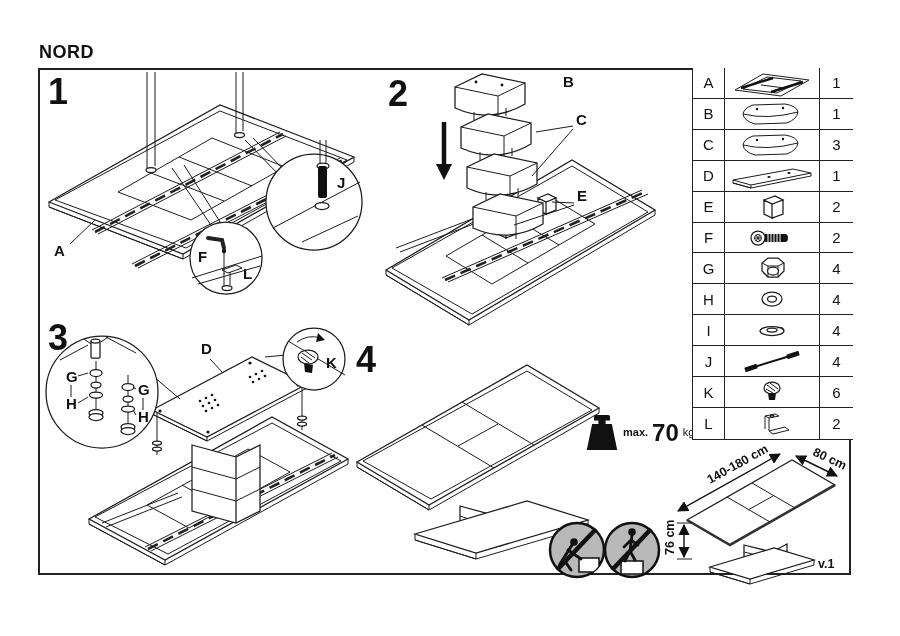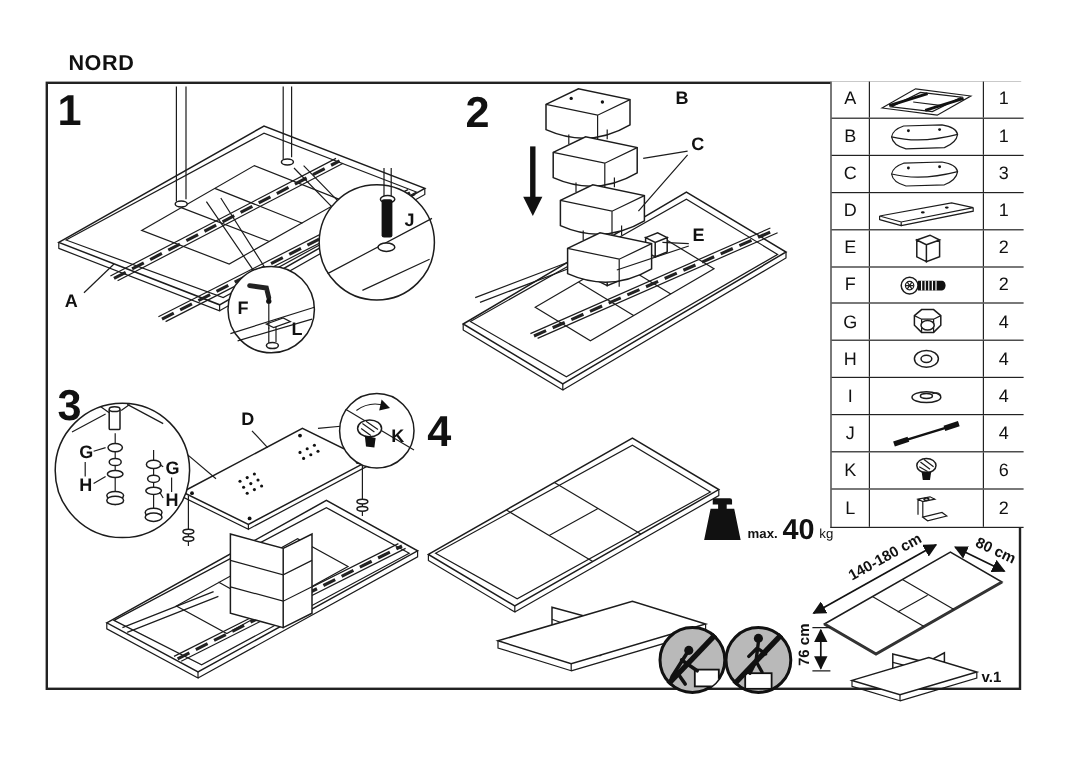--- a/index.html
+++ b/index.html
@@ -1,18 +1,18 @@
 <!DOCTYPE html>
 <html><head>
 <meta charset="utf-8">
 <style>
   html,body{margin:0;padding:0;background:#fff;}
   .sheet{position:relative;width:900px;height:636px;background:#fff;overflow:hidden;
          font-family:"Liberation Sans",sans-serif;color:#111;}
-  .title{position:absolute;left:57px;top:42px;font-size:18px;font-weight:bold;letter-spacing:.5px;}
+  .title{position:absolute;left:39px;top:42px;font-size:18px;font-weight:bold;letter-spacing:.5px;}
   .frame{position:absolute;left:38px;top:68px;width:813px;height:507px;border:2px solid #222;box-sizing:border-box;}
   .stepnum{position:absolute;font-size:36px;font-weight:bold;line-height:1;}
   .n1{left:8px;top:4px;}
   .n2{left:348px;top:6px;}
   .n3{left:8px;top:250px;}
   .n4{left:316px;top:272px;}
   svg{position:absolute;overflow:visible;}
   svg text{font-family:"Liberation Sans",sans-serif;font-weight:bold;fill:#111;}
   .s1{left:0;top:0;}
   .s2{left:340px;top:0;}
@@ -23,21 +23,21 @@
   .lbl{font-size:15px;}
   .ptable{position:absolute;left:652px;top:-2px;width:161px;height:372px;display:grid;
           grid-template-rows:repeat(12,1fr);border-left:1.5px solid #222;border-bottom:1.5px solid #222;
           background:#fff;box-sizing:border-box;}
   .prow{display:grid;grid-template-columns:32px 1fr 33px;border-bottom:1.2px solid #222;box-sizing:border-box;}
   .prow:last-child{border-bottom:none;}
   .cell{display:flex;align-items:center;justify-content:center;font-size:15px;}
   .cell.letter{border-right:1.2px solid #222;}
   .cell.img{border-right:1.2px solid #222;}
   .cell.img svg{position:static;}
-  .weight{position:absolute;left:545px;top:342px;display:flex;align-items:flex-end;gap:4px;}
+  .weight{position:absolute;left:545px;top:342px;display:flex;align-items:center;gap:4px;}
   .weight svg{position:static;}
   .wmax{font-size:11px;font-weight:bold;padding-bottom:3px;}
   .wval{font-size:24px;font-weight:bold;line-height:1;}
   .wunit{font-size:11px;font-weight:normal;padding-bottom:3px;}
   .ln{stroke:#1c1c1c;stroke-width:1.25;fill:none;}
   .thin{stroke:#1c1c1c;stroke-width:1;fill:none;}
   .wfill{fill:#fff;stroke:#1c1c1c;stroke-width:1.25;}
   .dark{stroke:#222;fill:none;}
 </style>
 </head>
@@ -239,21 +239,21 @@
 
       <path class="wfill" d="M75,196 L187,163 L248,182 L136,215 Z"></path>
       <path class="thin" d="M75,196 l0,6 L136,221 l0,-6 M75,202 L136,221 M136,221 L248,188 L248,182"></path>
     </svg>
 
     <div class="weight">
       <svg width="34" height="42" viewBox="0 0 38 42">
         <path fill="#111" d="M12,1 h14 a2,2 0 0 1 2,2 v4 h-18 v-4 a2,2 0 0 1 2,-2 z M15,7 h8 v4 h-8 z M8,11 h22 l6,29 H2 z"></path>
       </svg>
       <span class="wmax">max.</span>
-      <span class="wval">40</span>
+      <span class="wval">70</span>
       <span class="wunit">kg</span>
     </div>
 
     <svg class="prohib" width="125" height="62" viewBox="0 0 125 62">
       <defs>
         <clipPath id="c1">
             <circle cx="33" cy="30" r="27"></circle>
           </clipPath>
         <clipPath id="c2">
             <circle cx="88" cy="30" r="27"></circle>

